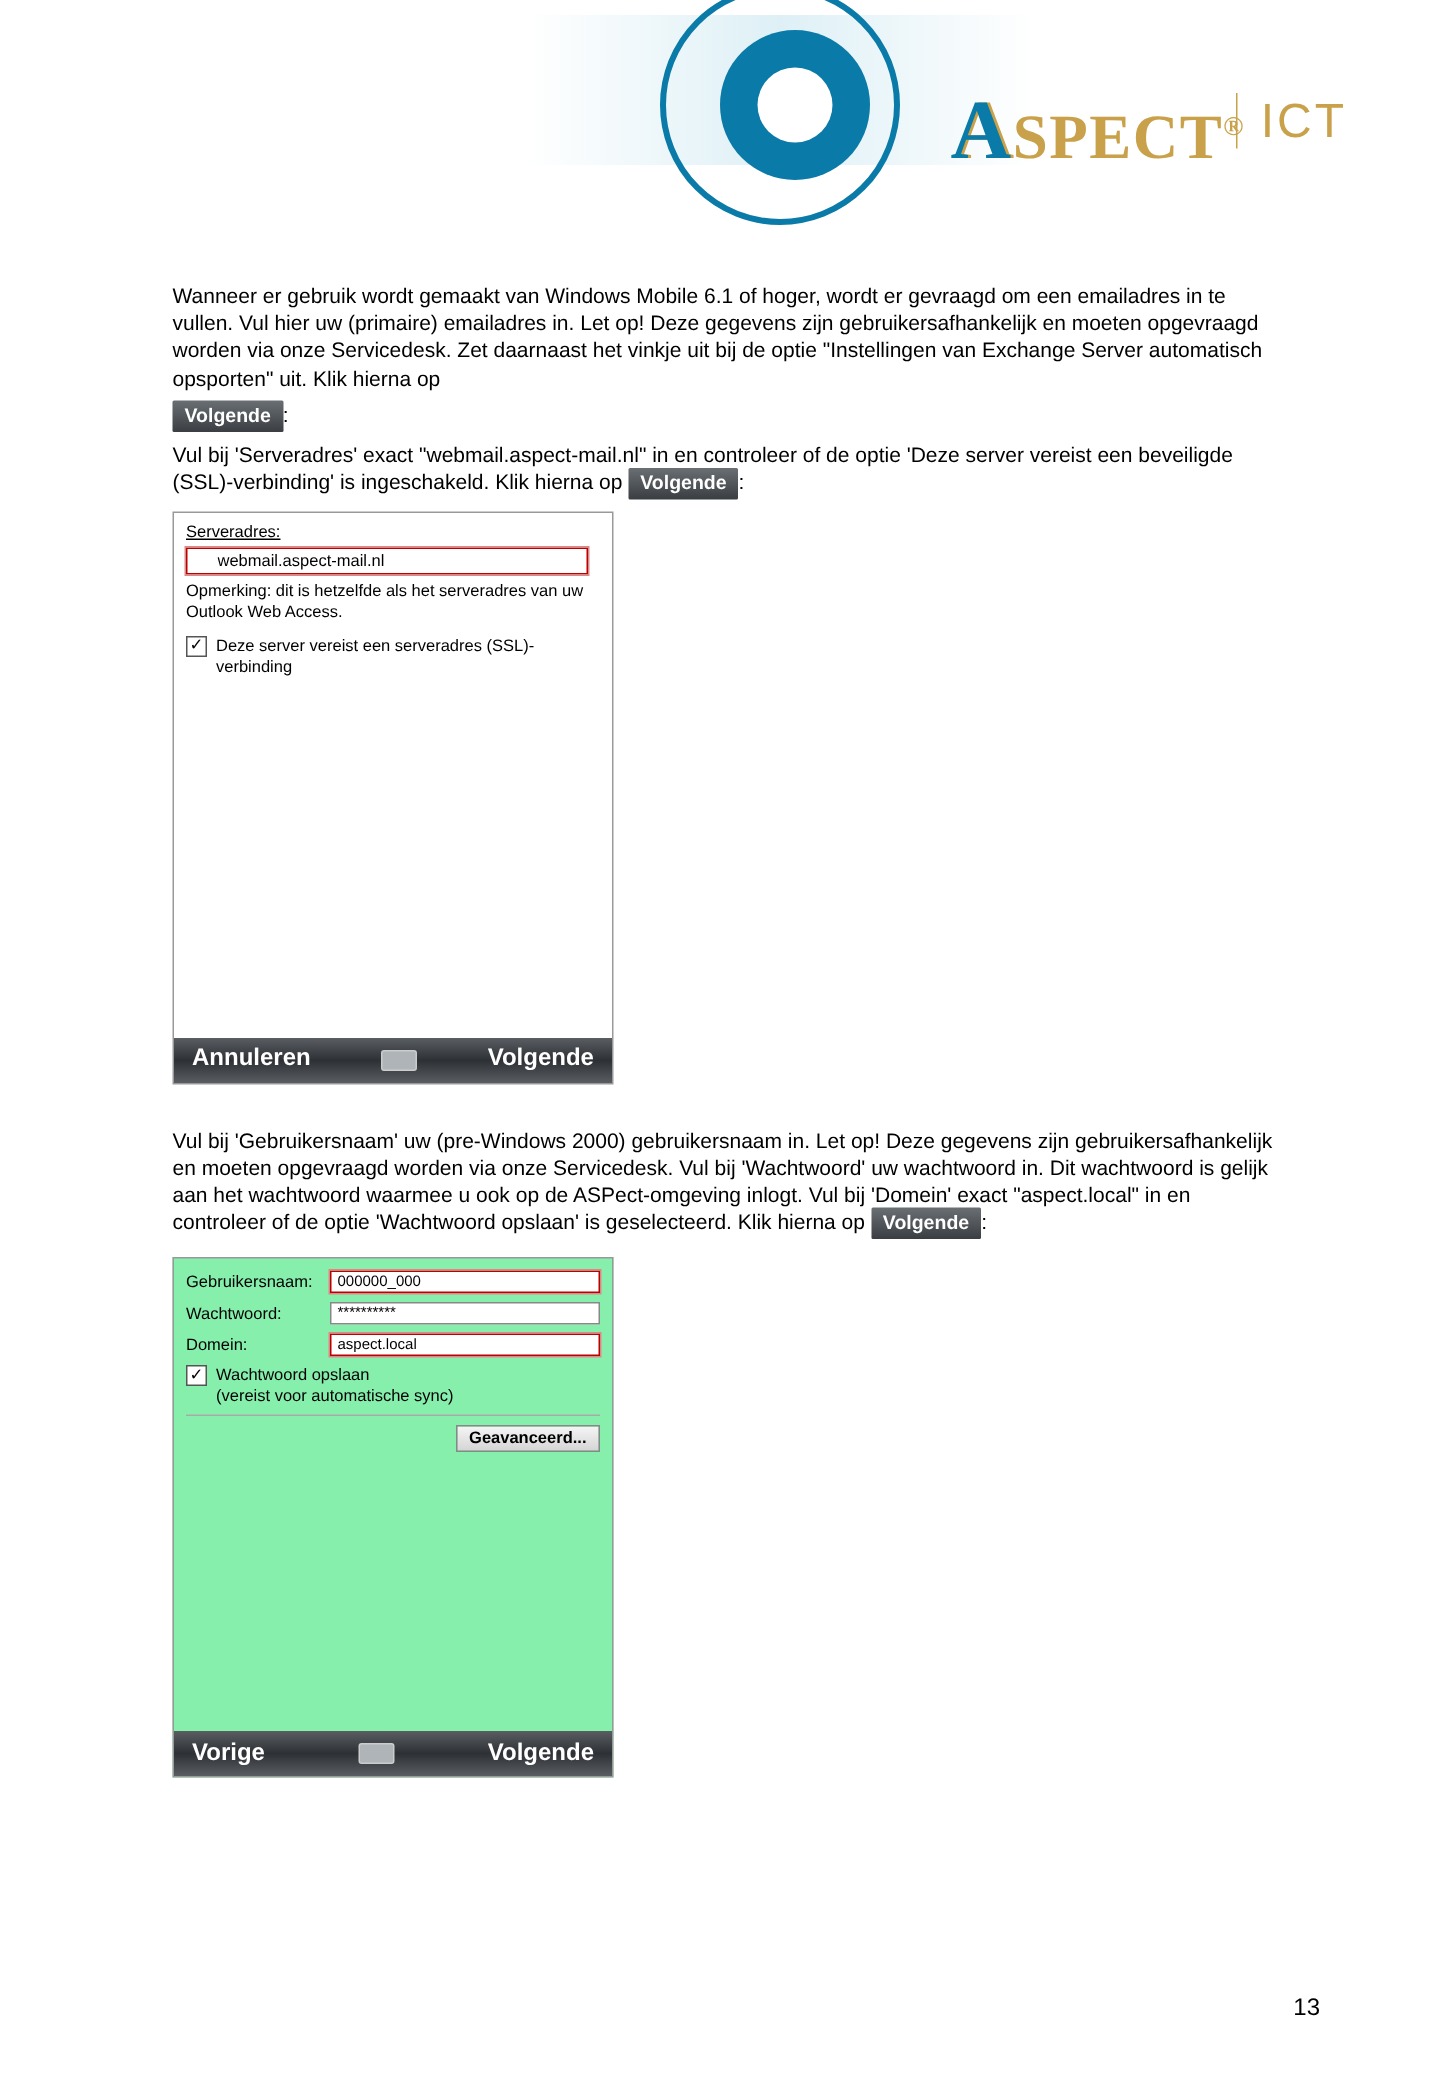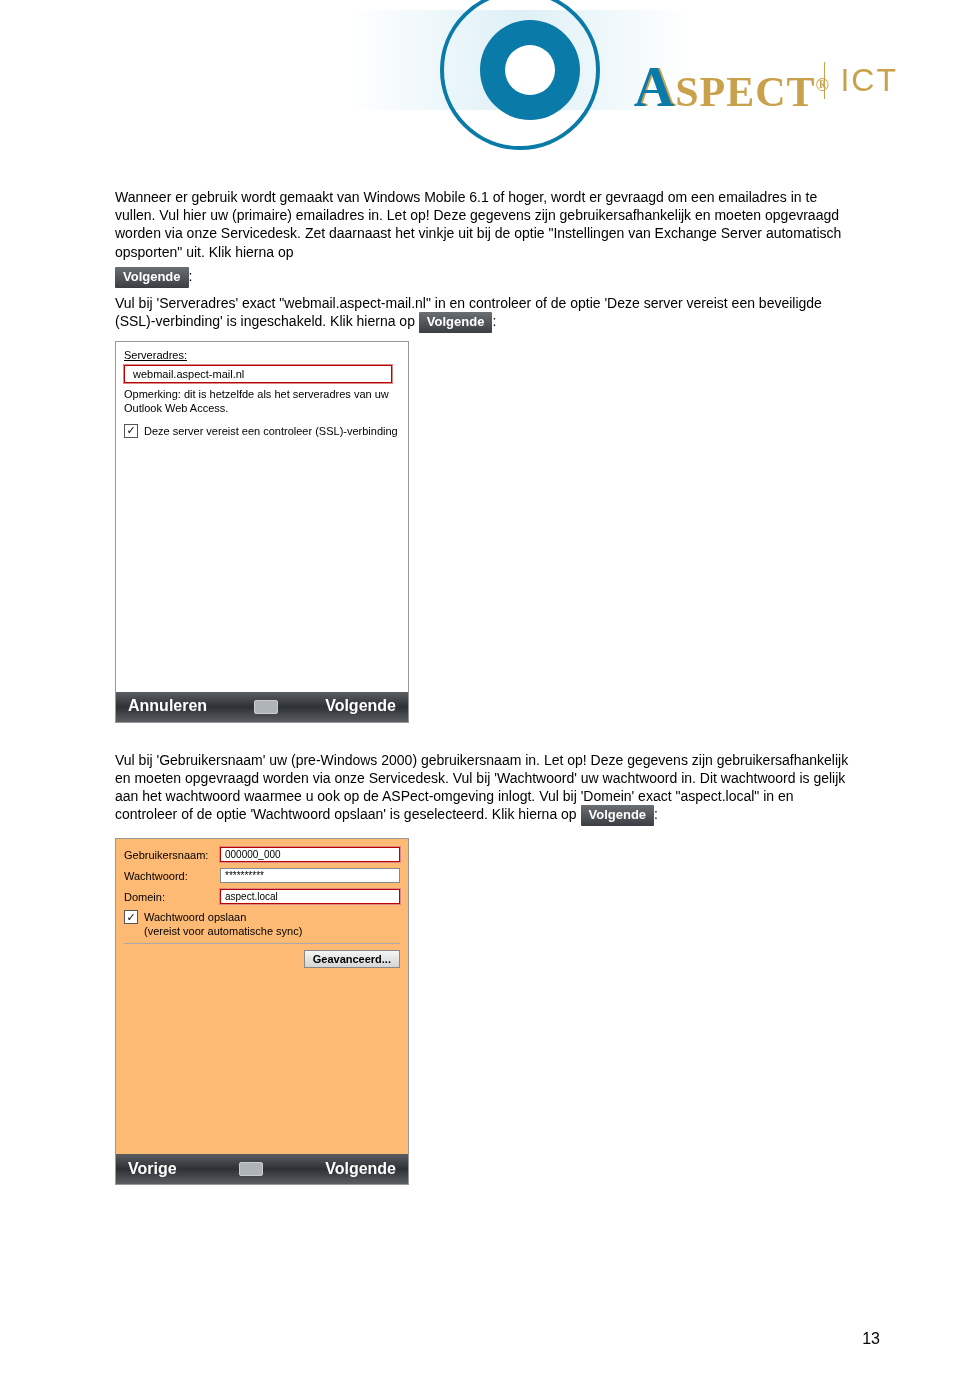--- a/index.html
+++ b/index.html
@@ -127,21 +127,21 @@
   }
   .ss-body {
     padding: 6px 8px 4px 8px;
     min-height: 350px;
   }
   .ss-label { margin-bottom: 3px; text-decoration: underline; }
   .ss-input {
     width: 268px;
     border: 1px solid #b00;
     outline: 1px solid #d88;
-    padding: 2px 8px;
+    padding: 2px 20px;
     font-size: 11px;
     background: #fff;
   }
   .ss-note {
     margin-top: 5px;
     line-height: 1.25;
   }
   .ss-check-row {
     display: flex;
     align-items: flex-start;
@@ -175,21 +175,21 @@
     width: 24px;
     height: 14px;
     border: 1px solid #ccc;
     background: #aeb4b8;
     border-radius: 2px;
   }
   .screenshot2 {
     margin-top: 12px;
     width: 294px;
     border: 1px solid #999;
-    background: #fdba74;
+    background: #86efac;
     font-family: Tahoma, Arial, sans-serif;
     font-size: 11px;
   }
   .ss2-body {
     padding: 8px 8px 4px 8px;
     min-height: 315px;
   }
   .form-row {
     display: flex;
     align-items: center;
@@ -267,21 +267,21 @@
     <span>Vul bij 'Serveradres' exact "webmail.aspect-mail.nl" in en controleer of de optie 'Deze server vereist een beveiligde (SSL)-verbinding' is ingeschakeld. Klik hierna op </span><span class="btn-volgende">Volgende</span><span>:</span>
   </p>
 
   <div class="screenshot1">
     <div class="ss-body">
       <div class="ss-label">Serveradres:</div>
       <input class="ss-input" value="webmail.aspect-mail.nl" style="">
       <div class="ss-note">Opmerking: dit is hetzelfde als het serveradres van uw Outlook Web Access.</div>
       <div class="ss-check-row">
         <span class="ss-check">✓</span>
-        <span style="line-height:1.3;">Deze server vereist een controleer (SSL)-verbinding</span>
+        <span style="line-height:1.3;">Deze server vereist een serveradres (SSL)-verbinding</span>
       </div>
     </div>
     <div class="ss-footer">
       <span>Annuleren</span>
       <span class="kbd"></span>
       <span>Volgende</span>
     </div>
   </div>
 
   <p class="para" style="margin-top:28px;">

